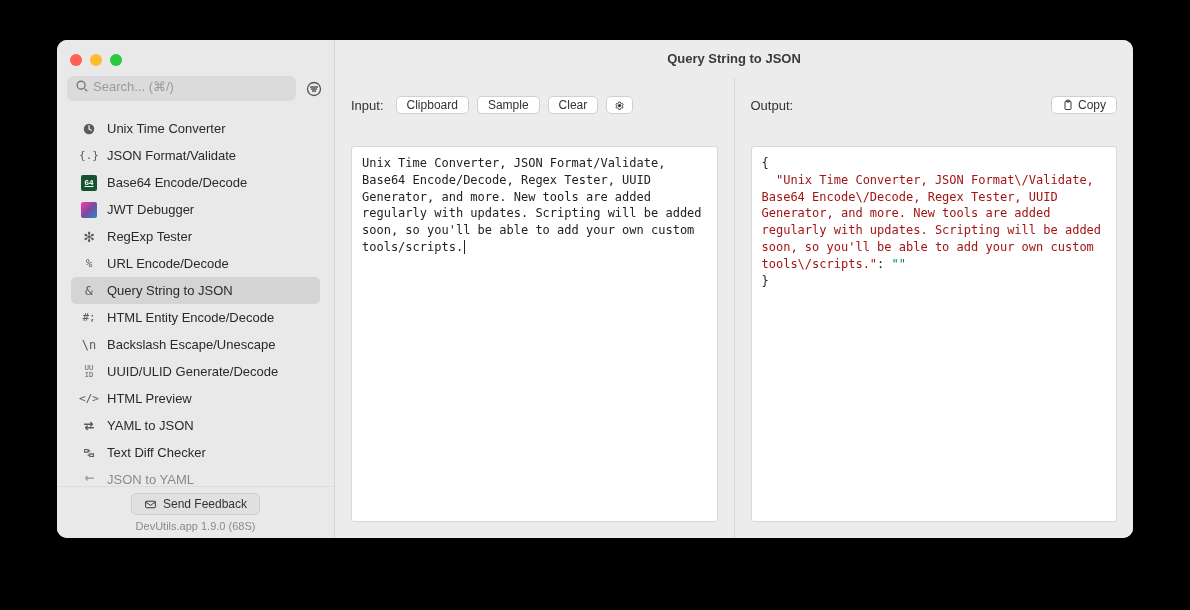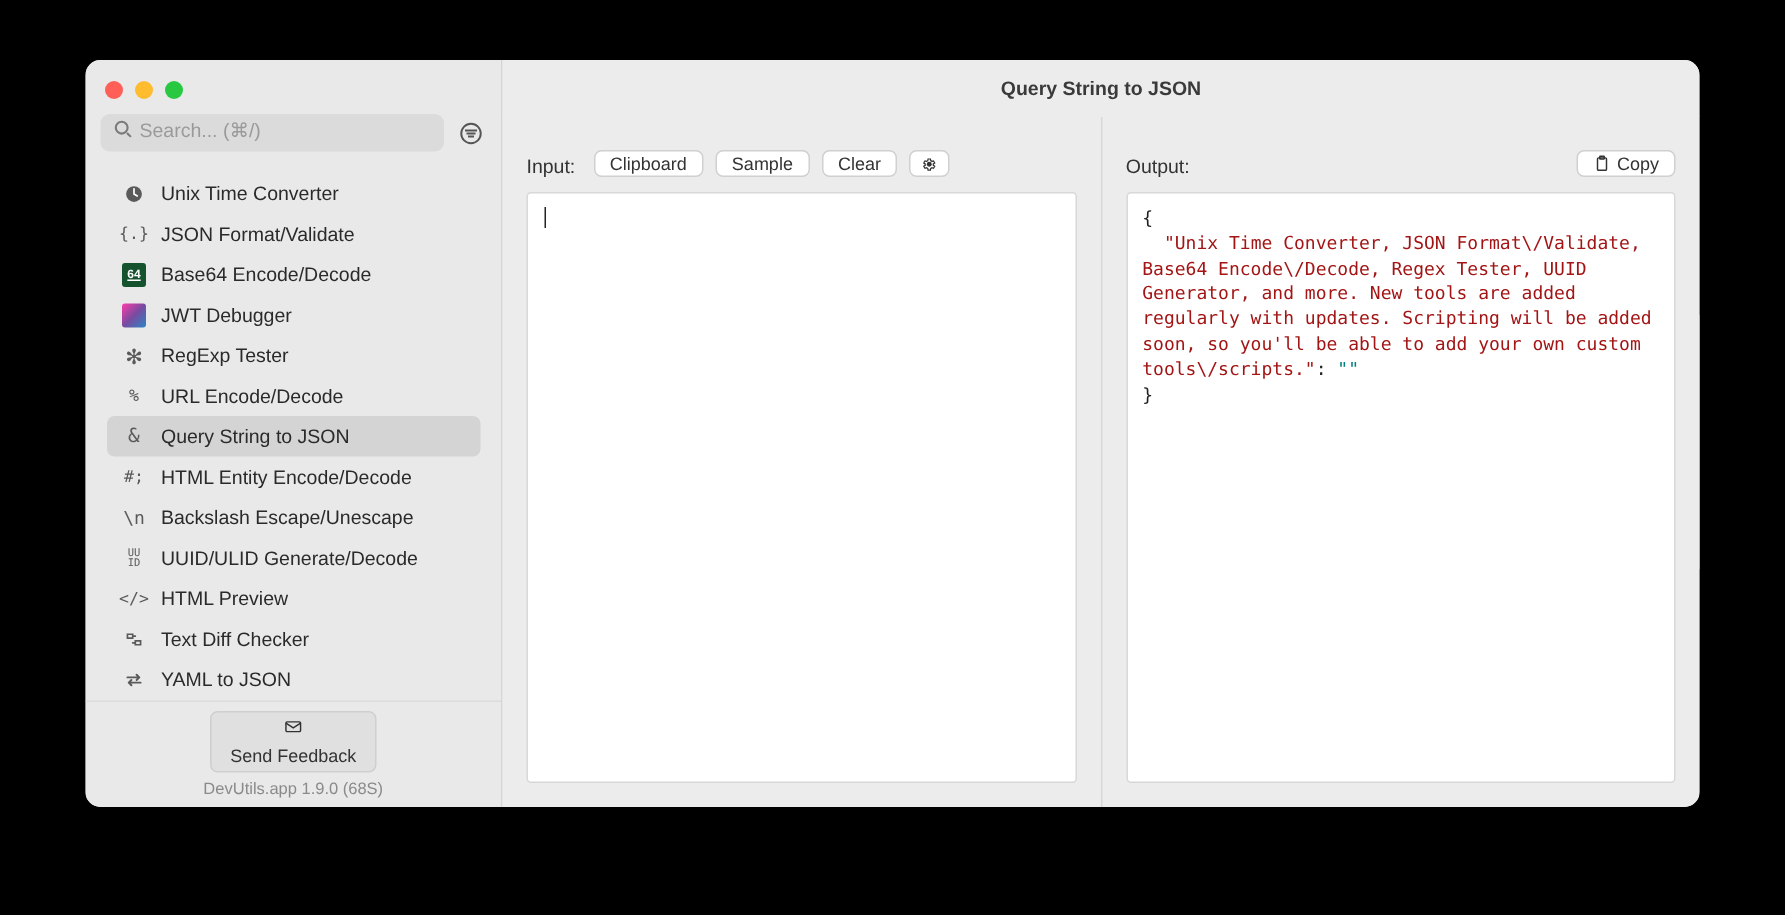--- a/index.html
+++ b/index.html
@@ -117,21 +117,20 @@
       display: inline-flex;
       align-items: center;
       gap: 6px;
       background: #e0e0e0;
       border: 1px solid #cfcfcf;
       border-radius: 5px;
       padding: 3px 12px;
       font-size: 12px;
       color: #333;
       cursor: pointer;
-      flex-direction: column;
     }
     .version-text {
       font-size: 11px;
       color: #8a8a8a;
       margin-top: 5px;
     }
     .main {
       flex: 1;
       display: flex;
       flex-direction: column;
@@ -154,24 +153,24 @@
     }
     .pane {
       flex: 1;
       display: flex;
       flex-direction: column;
       padding: 14px 16px 16px 16px;
     }
     .pane + .pane { border-left: 1px solid #d8d8d8; }
     .pane-header {
       display: flex;
-      align-items: flex-end;
+      align-items: center;
       gap: 8px;
       height: 26px;
-      margin-bottom: 10px;
+      margin-bottom: 28px;
     }
     .pane-label {
       font-size: 13px;
       color: #333;
       margin-right: 4px;
     }
     .pane-header .spacer { flex: 1; }
     .btn {
       background: #fff;
       border: 1px solid #d0d0d0;
@@ -288,33 +287,33 @@
       <div class="tool-item">
         <span class="tool-icon" style="font-family:monospace;font-size:7px;line-height:1;">UU<br>ID</span>
         <span>UUID/ULID Generate/Decode</span>
       </div>
       <div class="tool-item">
         <span class="tool-icon" style="font-family:monospace;font-size:11px;">&lt;/&gt;</span>
         <span>HTML Preview</span>
       </div>
       <div class="tool-item">
         <span class="tool-icon">
+            <svg width="14" height="14" viewBox="0 0 16 16" fill="none" stroke="currentColor" stroke-width="1.5">
+              <path d="M3 6h9m0 0l-2-2m2 2l-2 2M13 10H4m0 0l2-2m-2 2l2 2" stroke-linecap="round"></path>
+            </svg>
+          </span>
+        <span>YAML to JSON</span>
+      </div>
+      <div class="tool-item">
+        <span class="tool-icon">
             <svg width="14" height="14" viewBox="0 0 16 16" fill="none" stroke="currentColor" stroke-width="1.3">
               <path d="M3 4h4v3H3zM9 9h4v3H9zM7 5.5h2M7 10.5h2" stroke-linecap="round"></path>
             </svg>
           </span>
         <span>Text Diff Checker</span>
-      </div>
-      <div class="tool-item">
-        <span class="tool-icon">
-            <svg width="14" height="14" viewBox="0 0 16 16" fill="none" stroke="currentColor" stroke-width="1.5">
-              <path d="M3 6h9m0 0l-2-2m2 2l-2 2M13 10H4m0 0l2-2m-2 2l2 2" stroke-linecap="round"></path>
-            </svg>
-          </span>
-        <span>YAML to JSON</span>
       </div>
       <div class="tool-item fade-item">
         <span class="tool-icon">
             <svg width="14" height="14" viewBox="0 0 16 16" fill="none" stroke="currentColor" stroke-width="1.5">
               <path d="M13 6H4m0 0l2-2m-2 2l2 2" stroke-linecap="round"></path>
             </svg>
           </span>
         <span>JSON to YAML</span>
       </div>
     </div>
@@ -342,21 +341,21 @@
           <button class="btn">Sample</button>
           <button class="btn">Clear</button>
           <button class="btn icon-only">
             <svg width="13" height="13" viewBox="0 0 16 16" fill="currentColor">
                 <path d="M8 10a2 2 0 100-4 2 2 0 000 4z"></path>
                 <path d="M13.3 8.9l1.2.7-1 1.7-1.3-.4a4.8 4.8 0 01-1 .6l-.2 1.4H9l-.2-1.4a4.8 4.8 0 01-1-.6l-1.3.4-1-1.7 1.2-.7a4.9 4.9 0 010-1.2L5.5 7l1-1.7 1.3.4a4.8 4.8 0 011-.6L9 3.7h2l.2 1.4c.4.1.7.3 1 .6l1.3-.4 1 1.7-1.2.7a4.9 4.9 0 010 1.2z" fill="none" stroke="currentColor" stroke-width="1" transform="translate(-2 0)"></path>
               </svg>
           </button>
           <span class="spacer"></span>
         </div>
-        <div class="textbox" contenteditable="true" style=""><span class="caret"></span></div>
+        <div class="textbox" contenteditable="true" style=""><span>Unix Time Converter, JSON Format/Validate, Base64 Encode/Decode, Regex Tester, UUID Generator, and more. New tools are added regularly with updates. Scripting will be added soon, so you'll be able to add your own custom tools/scripts.</span><span class="caret"></span></div>
       </div>
       <div class="pane">
         <div class="pane-header">
           <span class="pane-label">Output:</span>
           <span class="spacer"></span>
           <button class="btn">
             <svg width="12" height="12" viewBox="0 0 16 16" fill="none" stroke="currentColor" stroke-width="1.3">
                 <rect x="4" y="3" width="8" height="11" rx="1"></rect>
                 <rect x="6" y="1.5" width="4" height="2.5" rx="0.5"></rect>
               </svg>

